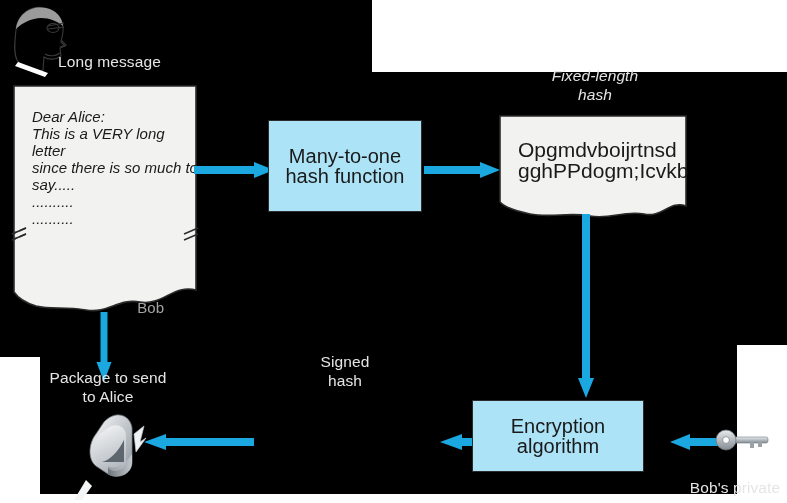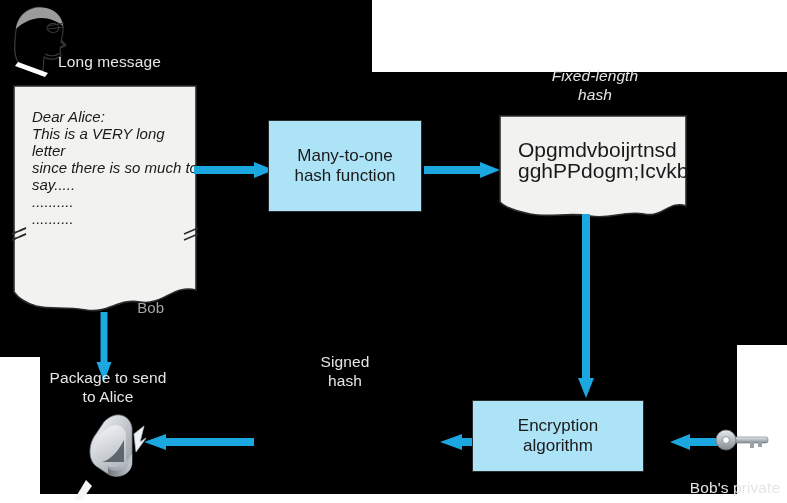--- a/index.html
+++ b/index.html
@@ -33,21 +33,21 @@
 
   
   .procbox{
     position:absolute;
     background:#ace3f7;
     border:1.2px solid #2b2b2b;
     box-sizing:border-box;
     display:flex;align-items:center;justify-content:center;
     text-align:center;
     color:#1a1a1a;
-    font-size:17px;
+    font-size:20px;
     line-height:20px;
     white-space:pre-line;
   }
 
   
   .sheet{position:absolute;}
   .sheet svg{position:absolute;left:0;top:0;overflow:visible;}
   .sheet .sheet-text{
     position:absolute;
     color:#1a1a1a;

